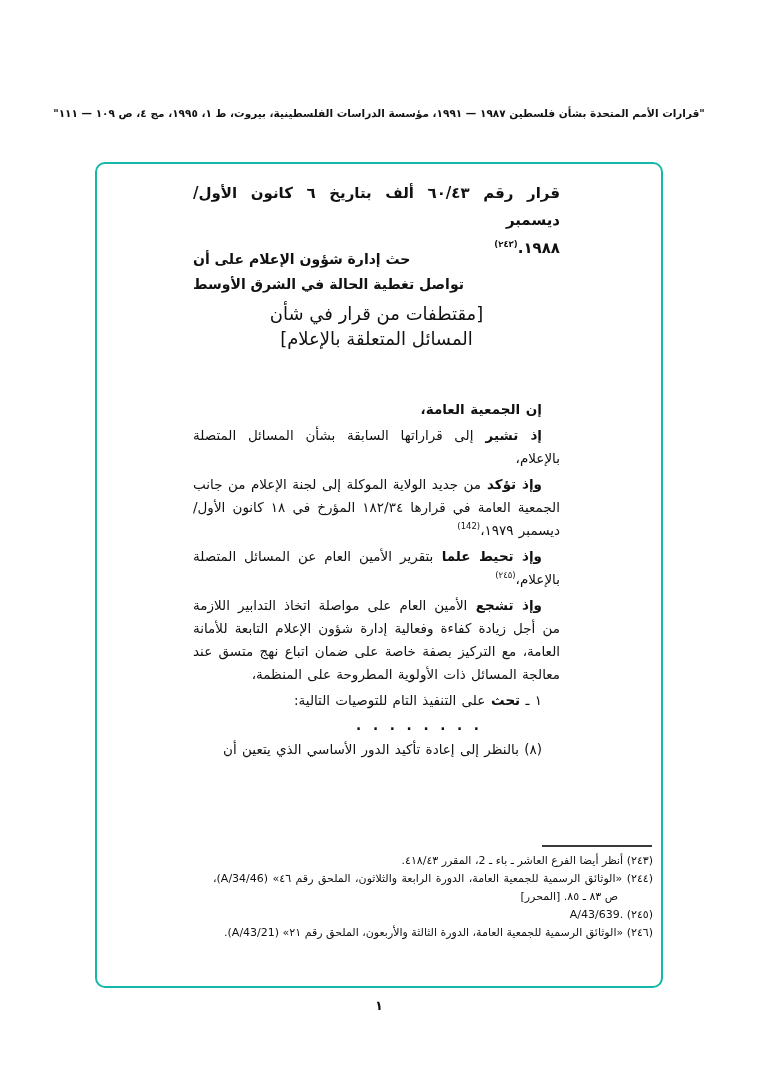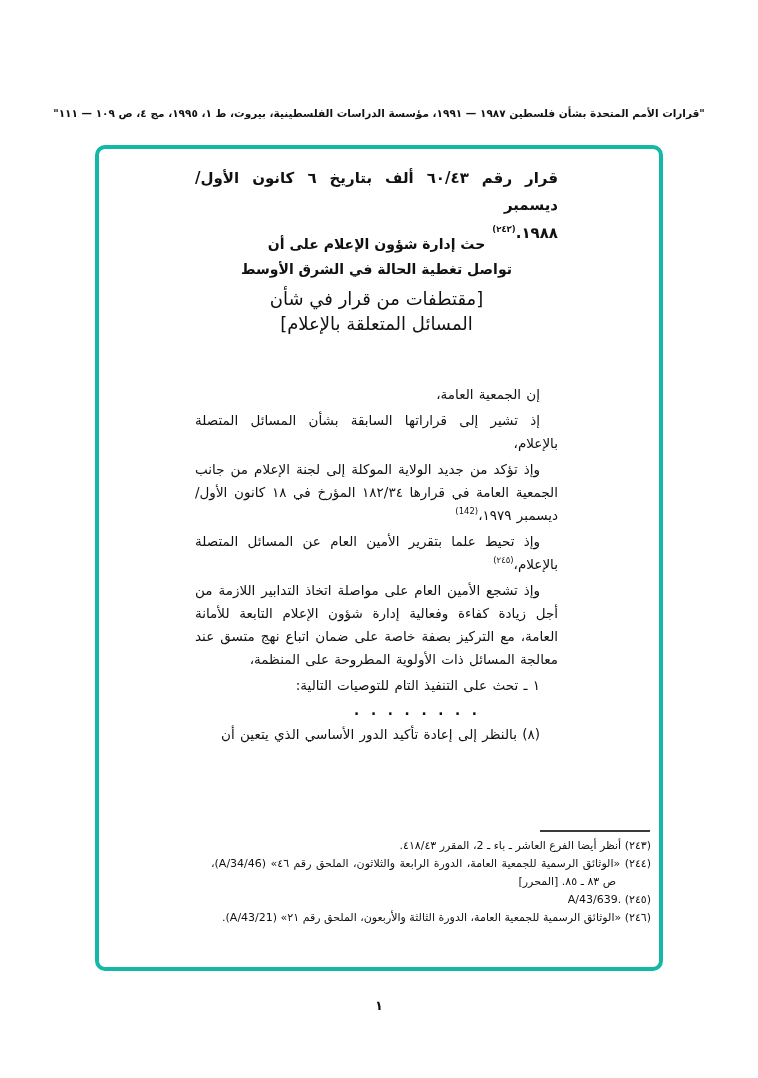--- a/index.html
+++ b/index.html
@@ -10,34 +10,34 @@
   }
   .doc-title{
     position:absolute;top:74px;right:0;left:0;text-align:center;
     font-size:16px;font-weight:700;letter-spacing:0.2px;
   }
   .doc-subtitle{
     position:absolute;top:107px;right:0;left:0;text-align:center;
     font-size:10.5px;font-weight:700;white-space:nowrap;
   }
   .green-box{
-    position:absolute;left:95px;top:145px;width:568px;height:826px;
-    box-sizing:border-box;border:4px solid #14b8a6;border-radius:10px;
+    position:absolute;left:95px;top:162px;width:568px;height:826px;
+    box-sizing:border-box;border:2px solid #14b8a6;border-radius:10px;
     background:#fff;
   }
   .col{position:absolute;right:101px;left:96px;}
   .bx-heading{top:16px;font-weight:700;font-size:15px;line-height:27px;}
   .h-line1{text-align:justify;text-align-last:justify;word-spacing:2px;}
   .h-line2{text-align:right;margin-top:1px;}
-  .bx-subheading{top:83px;text-align:center;font-weight:700;font-size:14px;line-height:25px;}
+  .bx-subheading{top:83px;text-align:left;font-weight:700;font-size:14px;line-height:25px;}
   .bx-bracket{top:137px;text-align:center;font-size:18px;line-height:25px;}
   .section-letter{top:212px;text-align:center;font-weight:700;font-size:14.5px;}
   .bx-body{top:234px;height:440px;overflow:hidden;font-size:13.5px;line-height:23px;}
   .para{margin:0 0 3px 0;text-align:justify;text-indent:18px;word-spacing:1px;}
-  .para .bold{font-weight:400;}
+  .para .bold{font-weight:700;}
   .dots-line{text-align:right;text-indent:0;padding-right:78px;letter-spacing:3px;
     line-height:20px;font-weight:700;}
   sup.fnref{font-size:8.5px;line-height:0;vertical-align:6px;letter-spacing:0;}
   .fn-sep{position:absolute;top:681px;right:9px;width:110px;height:2px;background:#3a3a3a;}
   .bx-footnotes{position:absolute;top:688px;right:8px;width:440px;
     font-size:11px;line-height:18px;}
   .footnote{text-align:justify;padding-right:35px;text-indent:-35px;margin:0;}
   .page-number{
     position:absolute;top:998px;right:0;left:0;text-align:center;
     font-size:13px;font-weight:700;

